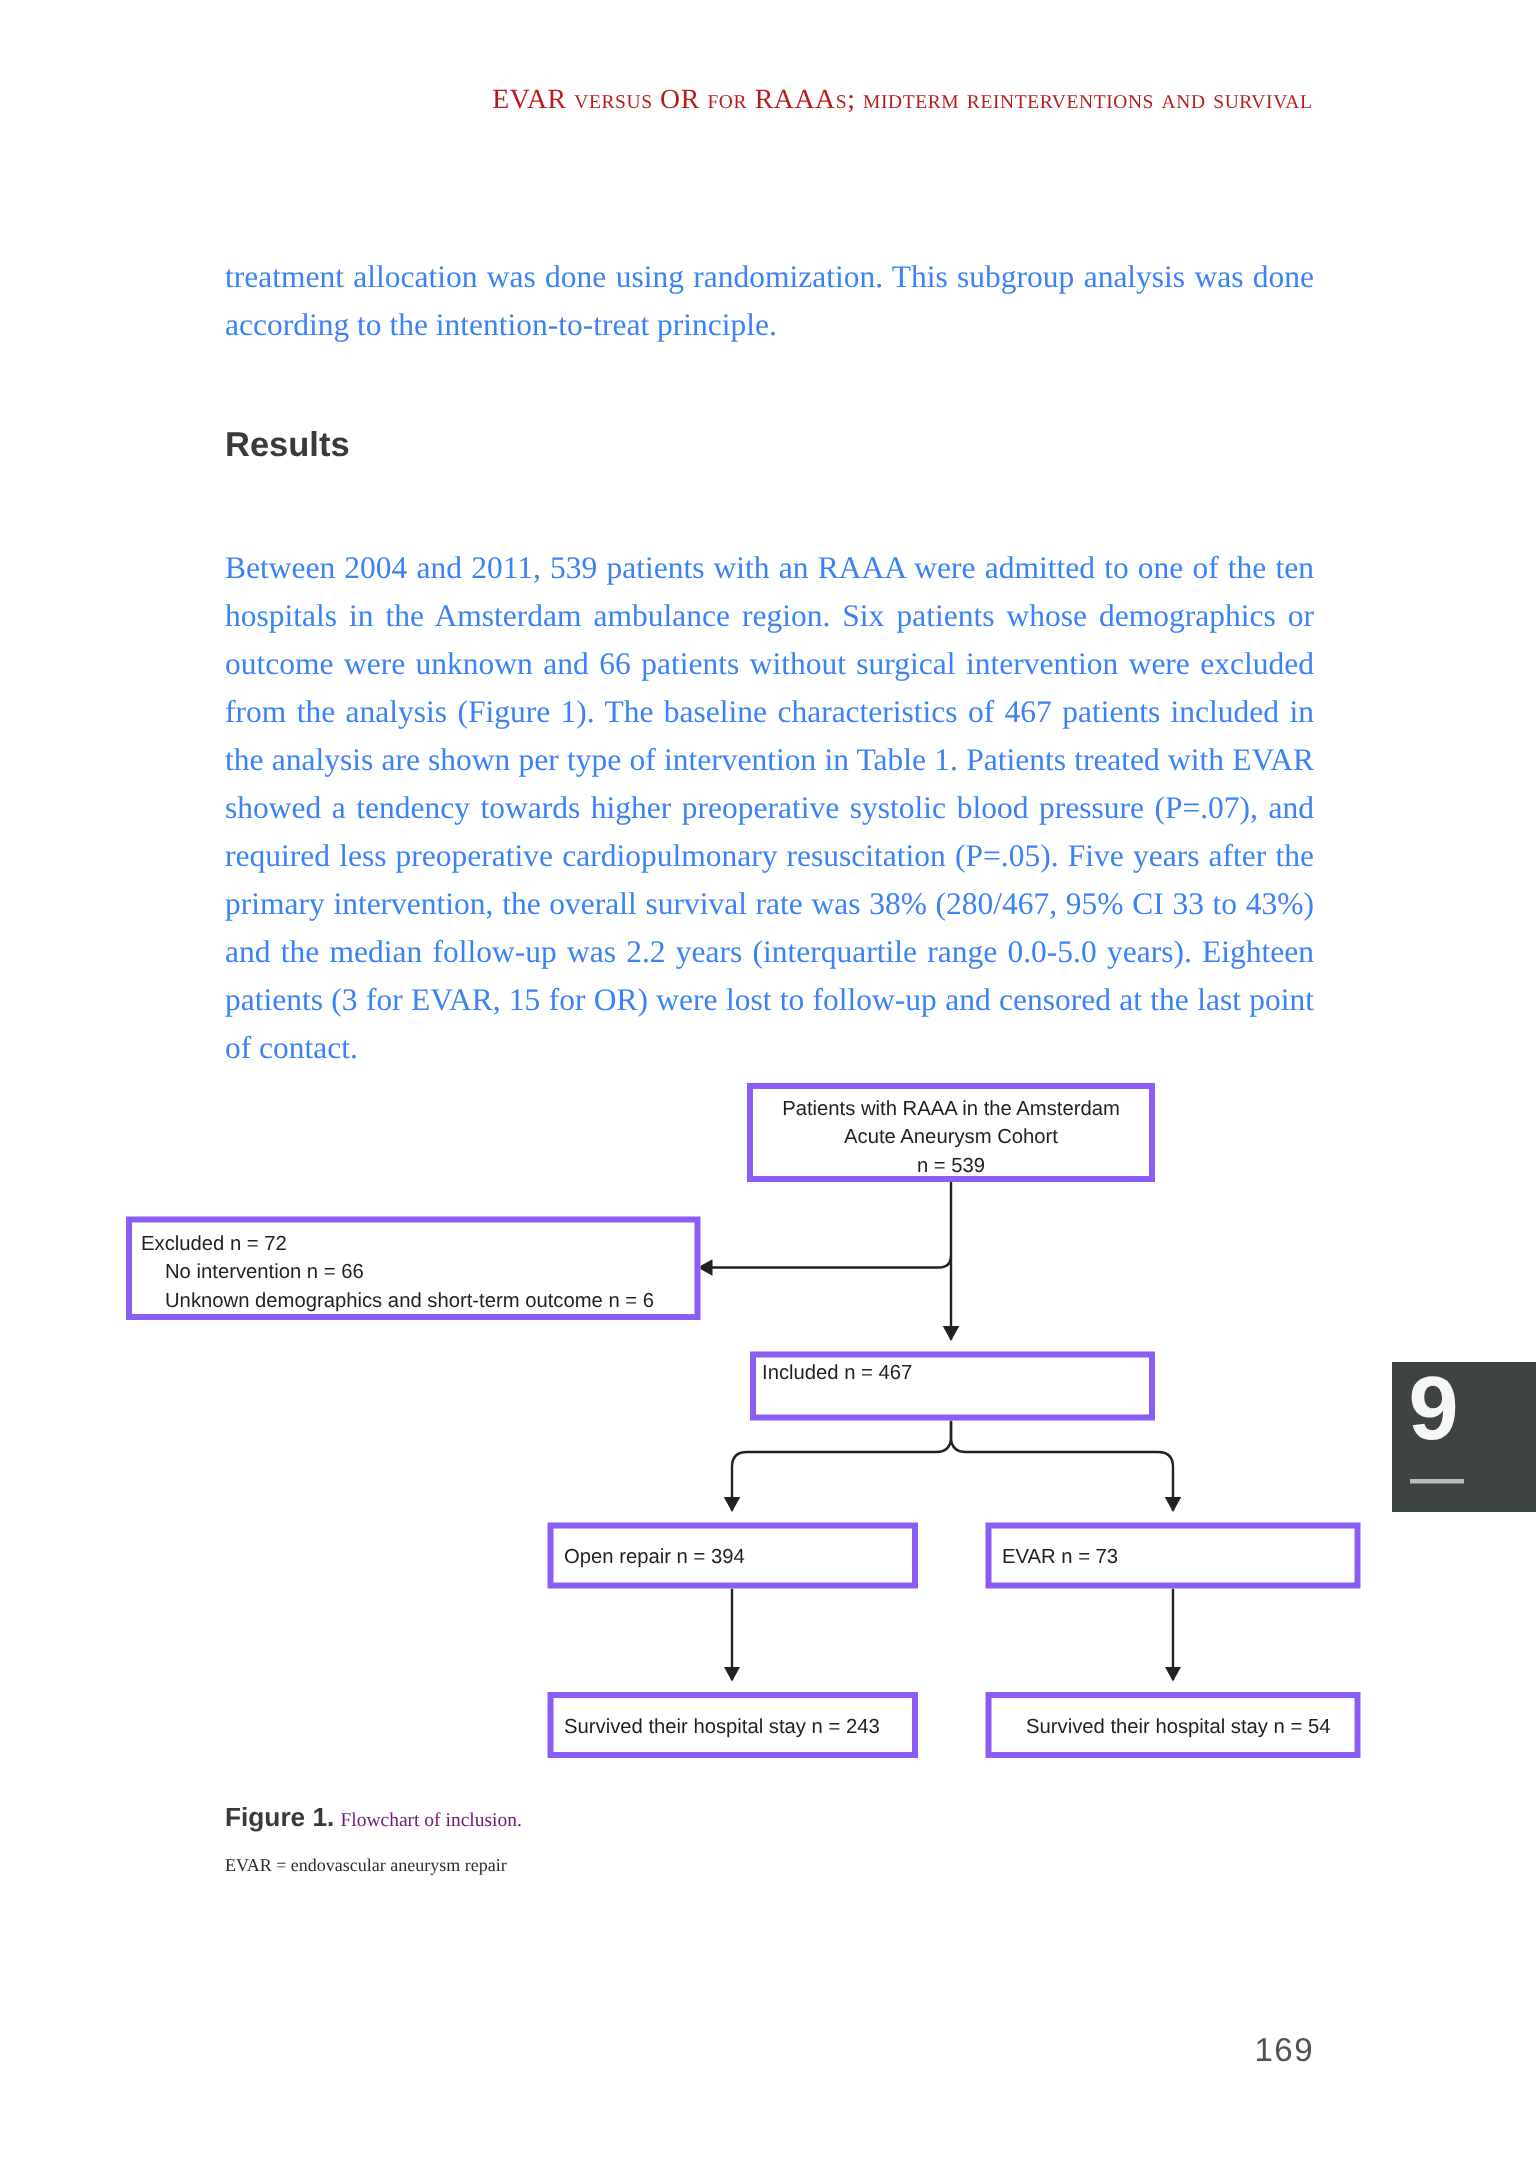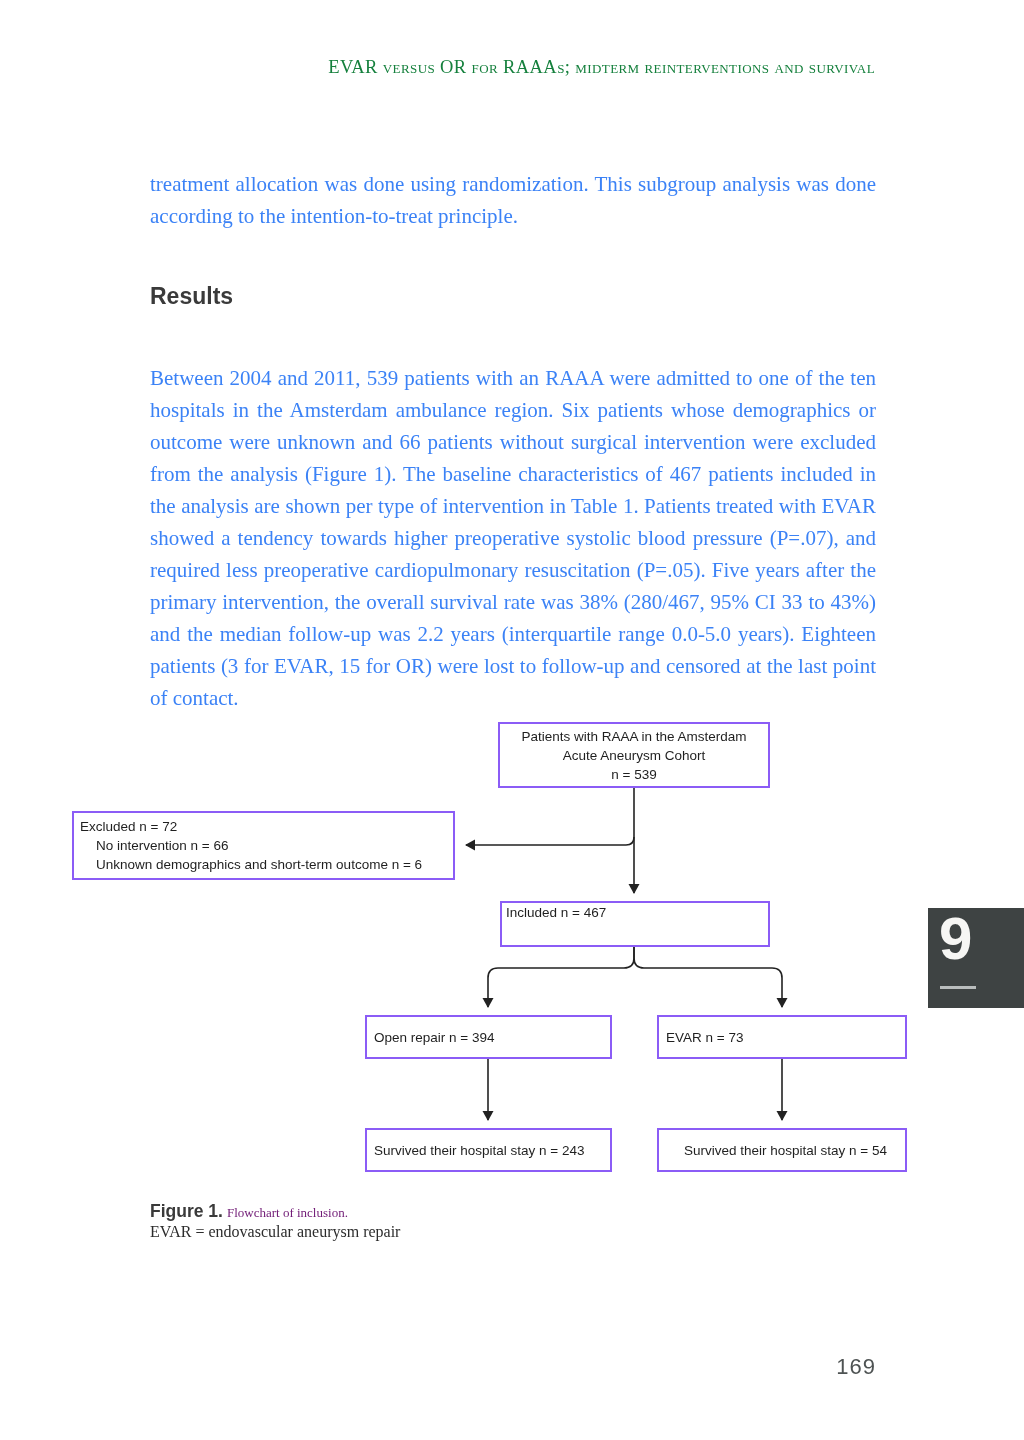--- a/index.html
+++ b/index.html
@@ -14,21 +14,21 @@
   }
   .running-head {
     position: absolute;
     left: 150px;
     top: 57px;
     width: 725px;
     text-align: right;
     font-variant: small-caps;
     font-size: 18.5px;
     letter-spacing: 0.4px;
-    color: #15803d;
+    color: #b91c1c;
   }
   .para {
     position: absolute;
     left: 150px;
     width: 726px;
     font-size: 21px;
     line-height: 32px;
     text-align: justify;
     color: #3b82f6;
   }
@@ -41,30 +41,30 @@
     font-weight: 700;
     font-size: 23px;
     color: #3a3a3a;
   }
   .para-results { top: 341px; }
 
   
   .flowchart { position: absolute; left: 0; top: 0; width: 1024px; height: 1440px; }
   .fc-box {
     position: absolute;
-    border: 2px solid #8b5cf6;
+    border: 4px solid #8b5cf6;
     background: #ffffff;
     font-family: "Liberation Sans", sans-serif;
     font-size: 13.5px;
     line-height: 19px;
     color: #1f1f1f;
     box-sizing: border-box;
   }
   .fc-top     { left: 498px; top: 722px; width: 272px; height: 66px; text-align: center; padding-top: 3px; }
-  .fc-excluded{ left: 72px;  top: 811px; width: 383px; height: 69px; padding: 4px 6px; }
+  .fc-excluded{ left: 84px;  top: 811px; width: 383px; height: 69px; padding: 4px 6px; }
   .fc-excluded .indent { padding-left: 16px; }
   .fc-included{ left: 500px; top: 901px; width: 270px; height: 46px; display: flex; padding-left: 4px; }
   .fc-open    { left: 365px; top: 1015px; width: 247px; height: 44px; display: flex; align-items: center; padding-left: 7px; }
   .fc-evar    { left: 657px; top: 1015px; width: 250px; height: 44px; display: flex; align-items: center; padding-left: 7px; }
   .fc-surv-or { left: 365px; top: 1128px; width: 247px; height: 44px; display: flex; align-items: center; padding-left: 7px; }
   .fc-surv-ev { left: 657px; top: 1128px; width: 250px; height: 44px; display: flex; align-items: center; padding-left: 7px; justify-content: center; }
   .fc-svg { position: absolute; left: 0; top: 700px; pointer-events: none; }
 
   
   .chapter-tab {
@@ -95,21 +95,21 @@
 
   
   .caption { position: absolute; left: 150px; top: 1201px; width: 726px; }
   .caption .label {
     font-family: "Liberation Sans", sans-serif;
     font-weight: 700;
     font-size: 17.5px;
     color: #3a3a3a;
   }
   .caption .title { font-size: 13px; color: #701a75; }
-  .caption .note  { font-size: 16px; color: #2c2c2c; margin-top: 1px; }
+  .caption .note  { font-size: 12px; color: #2c2c2c; margin-top: 14px; }
 
   .page-number {
     position: absolute;
     left: 150px;
     top: 1354px;
     width: 726px;
     text-align: right;
     font-family: "Liberation Sans", sans-serif;
     font-size: 22px;
     letter-spacing: 1px;

